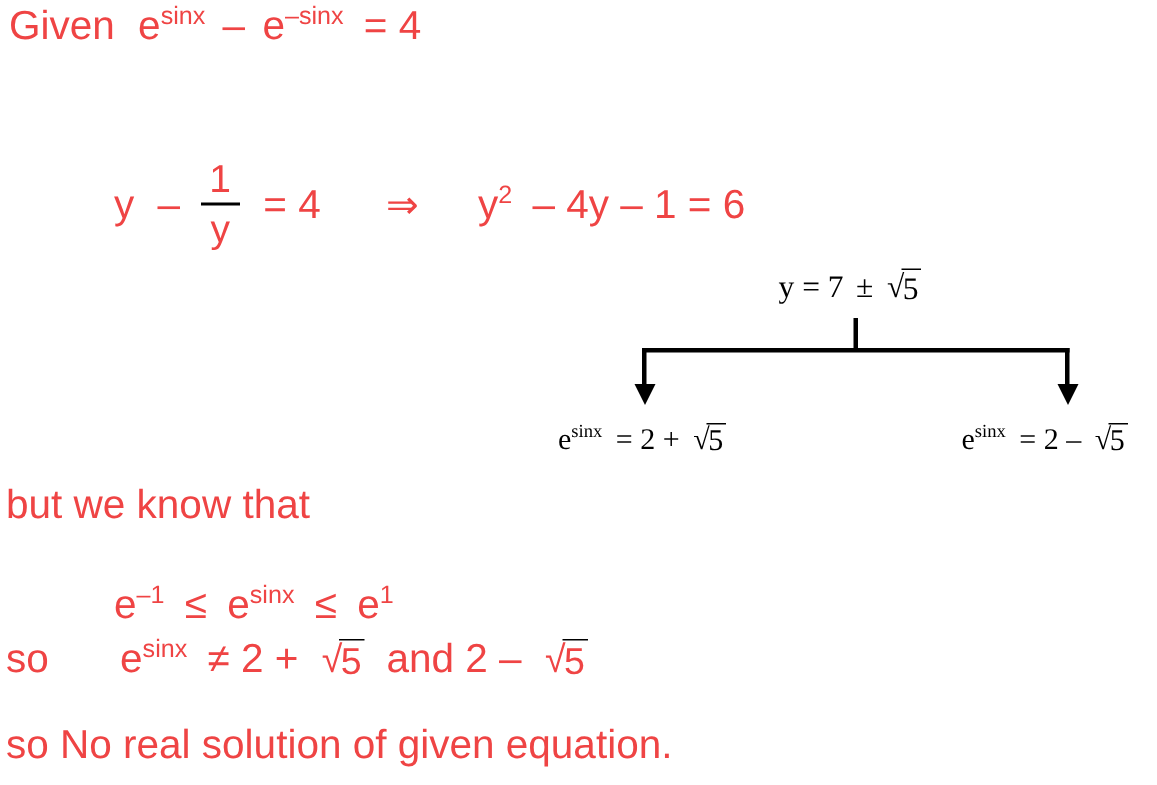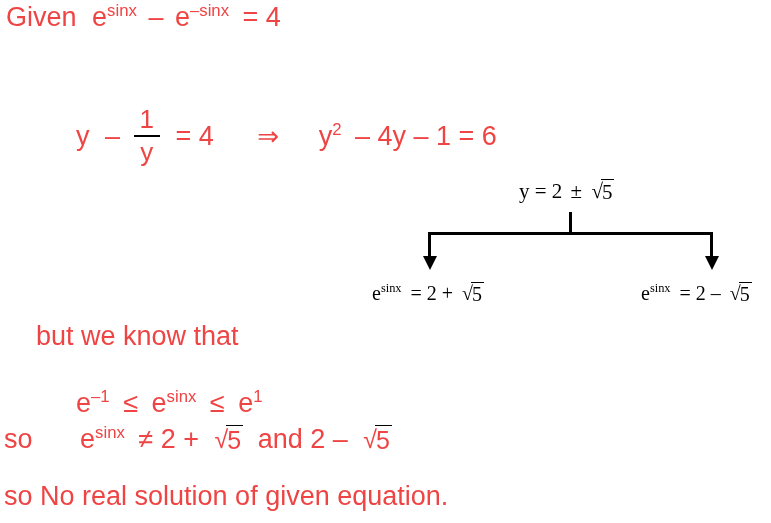--- a/index.html
+++ b/index.html
@@ -113,21 +113,21 @@
       <span class="bar"></span>
       <span class="den">y</span>
     </span>
     <span style="margin-left:8px;">= 4</span>
     <span style="margin-left:36px; font-size:26px;">⇒</span>
     <span style="margin-left:32px;">y</span><sup>2</sup>
     <span style="margin-left:6px;">– 4y – 1 = 6</span>
   </div>
 
   <div class="eq-label" style="left:519px; top:178px; font-size:21px;">
-    <span>y = 2</span>
+    <span>y = 7</span>
     <span style="margin-left:3px;">±</span>
     <span class="rad" style="margin-left:2px;">
       <span class="radsym">√</span><span class="radicand">5</span>
     </span>
   </div>
 
   <div class="tree" style="left:425px; top:212px; width:290px; height:62px;">
 
     <div class="tree-stem" style="left:144px; top:0px; width:3px; height:22px;"></div>
 
@@ -149,21 +149,21 @@
   </div>
 
   <div class="eq-label" style="left:641px; top:281px; font-size:20px;">
     <span>e</span><sup>sinx</sup>
     <span style="margin-left:4px;">= 2 –</span>
     <span class="rad" style="margin-left:2px;">
       <span class="radsym">√</span><span class="radicand">5</span>
     </span>
   </div>
 
-  <div class="line" style="left:4px; top:321px; font-size:27px;margin-left:32px;">but we know that</div>
+  <div class="line" style="left:4px; top:321px; font-size:27px;">but we know that</div>
 
   <div class="line" style="left:76px; top:388px; font-size:27px;">
     <span>e</span><sup>–1</sup>
     <span style="margin-left:6px;">≤</span>
     <span style="margin-left:6px;">e</span><sup>sinx</sup>
     <span style="margin-left:6px;">≤</span>
     <span style="margin-left:6px;">e</span><sup>1</sup>
   </div>
 
   <div class="line" style="left:4px; top:424px; font-size:27px;">

